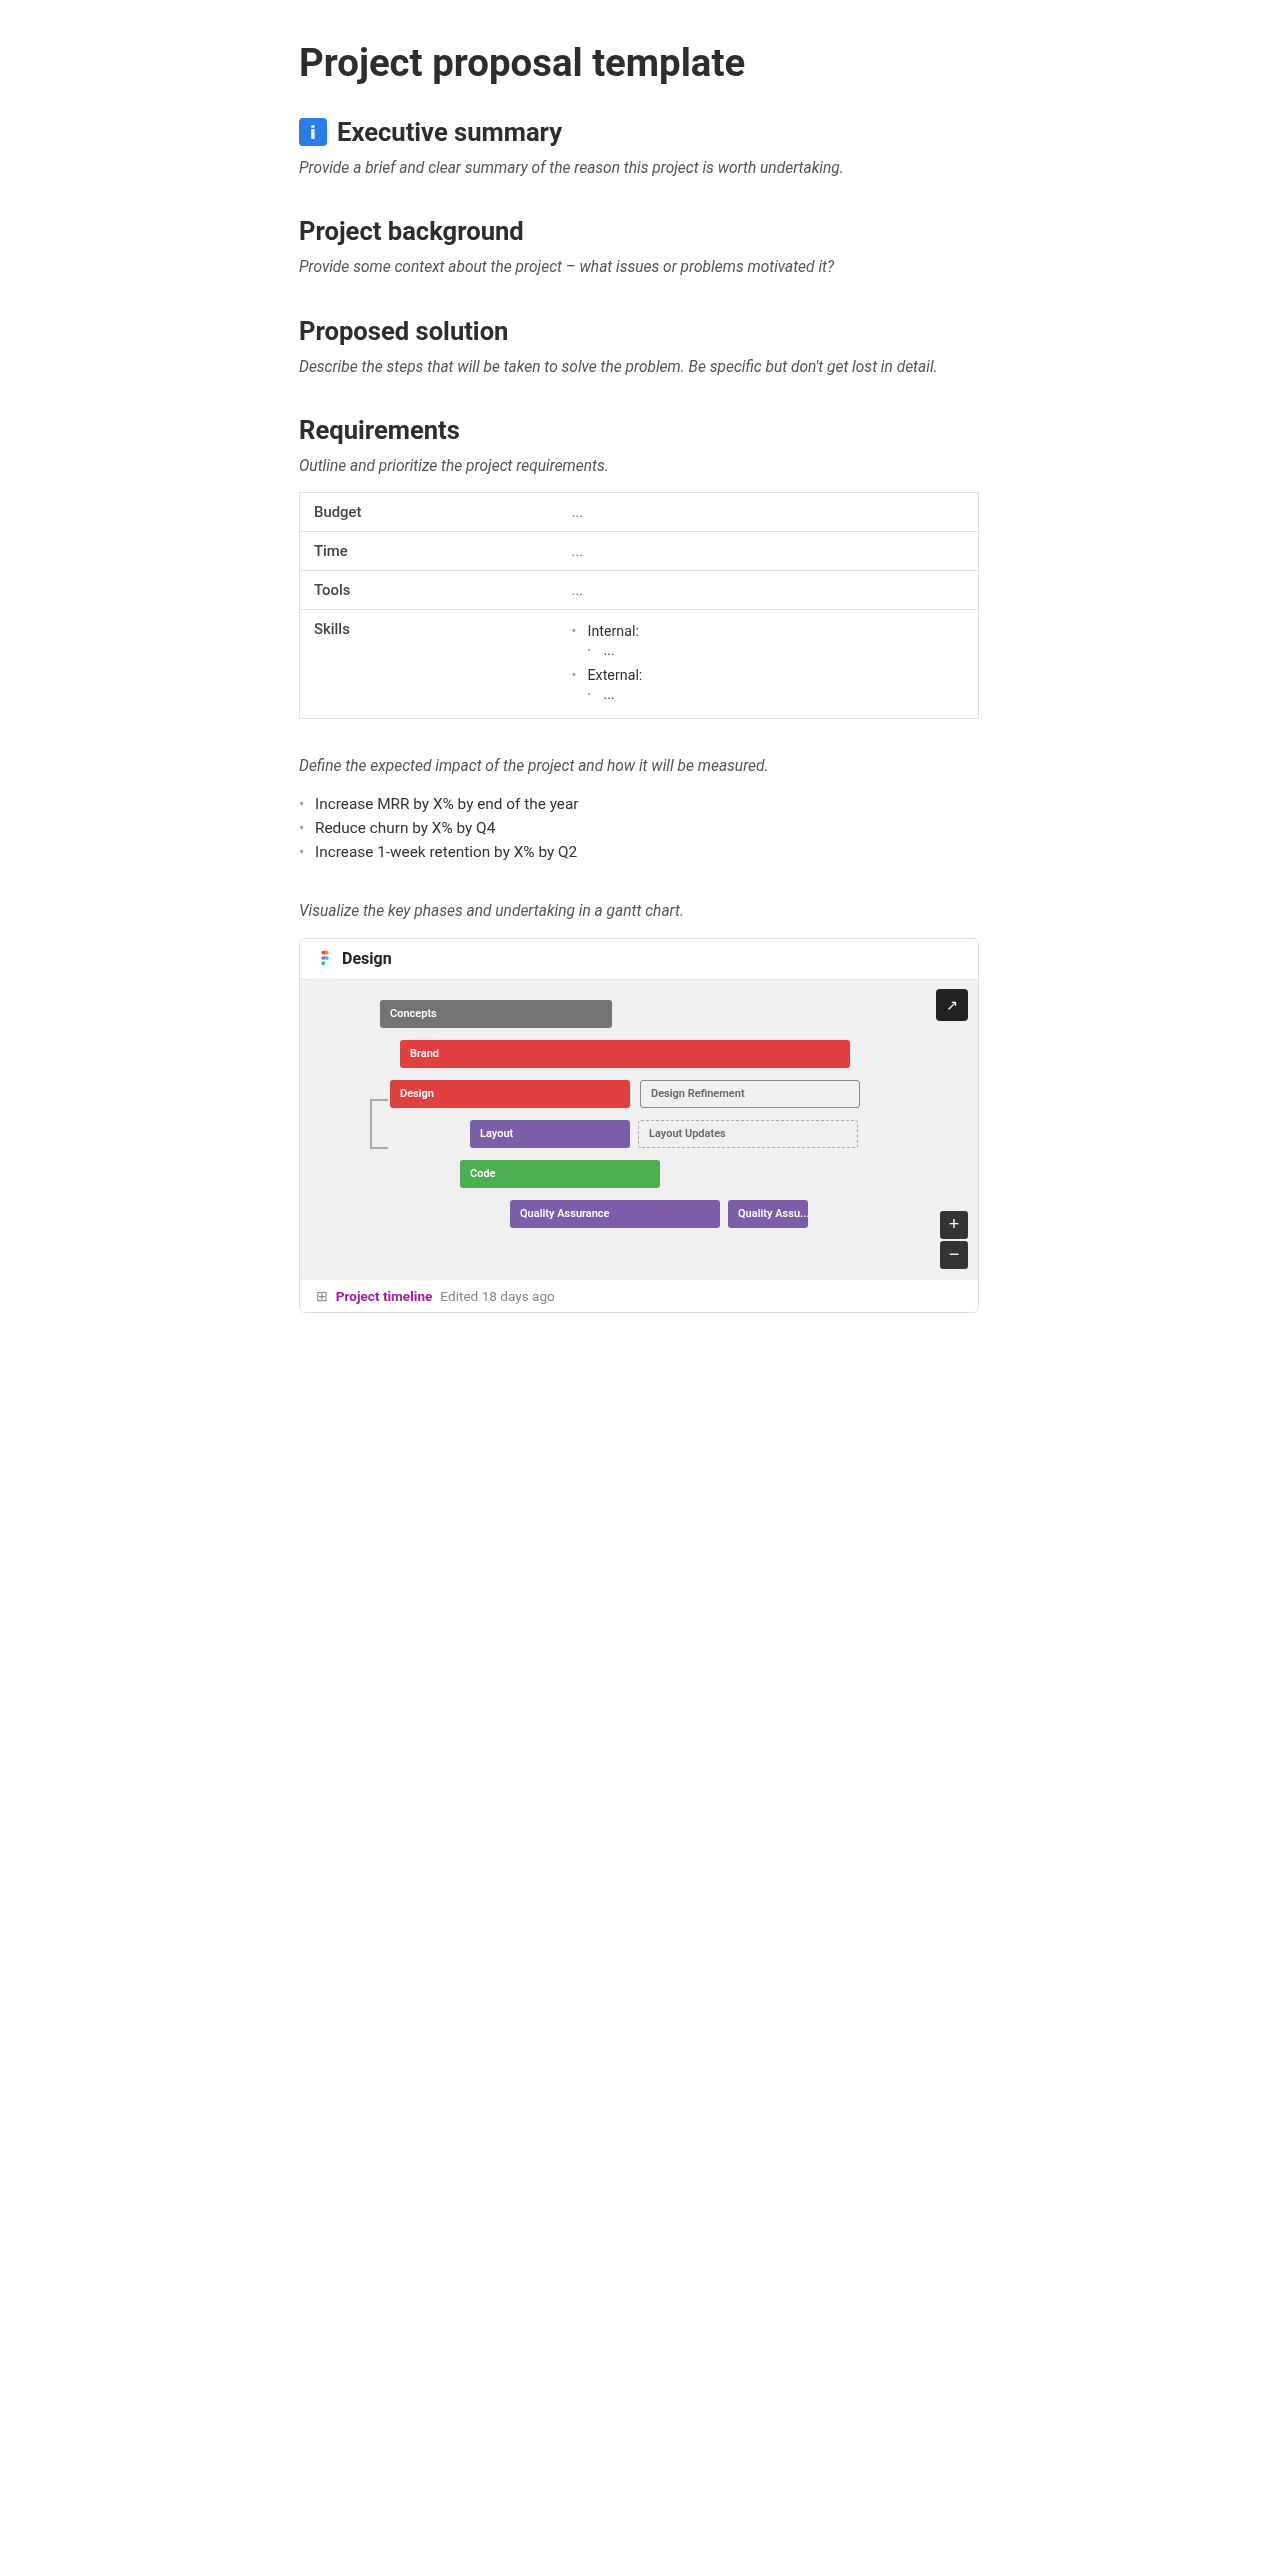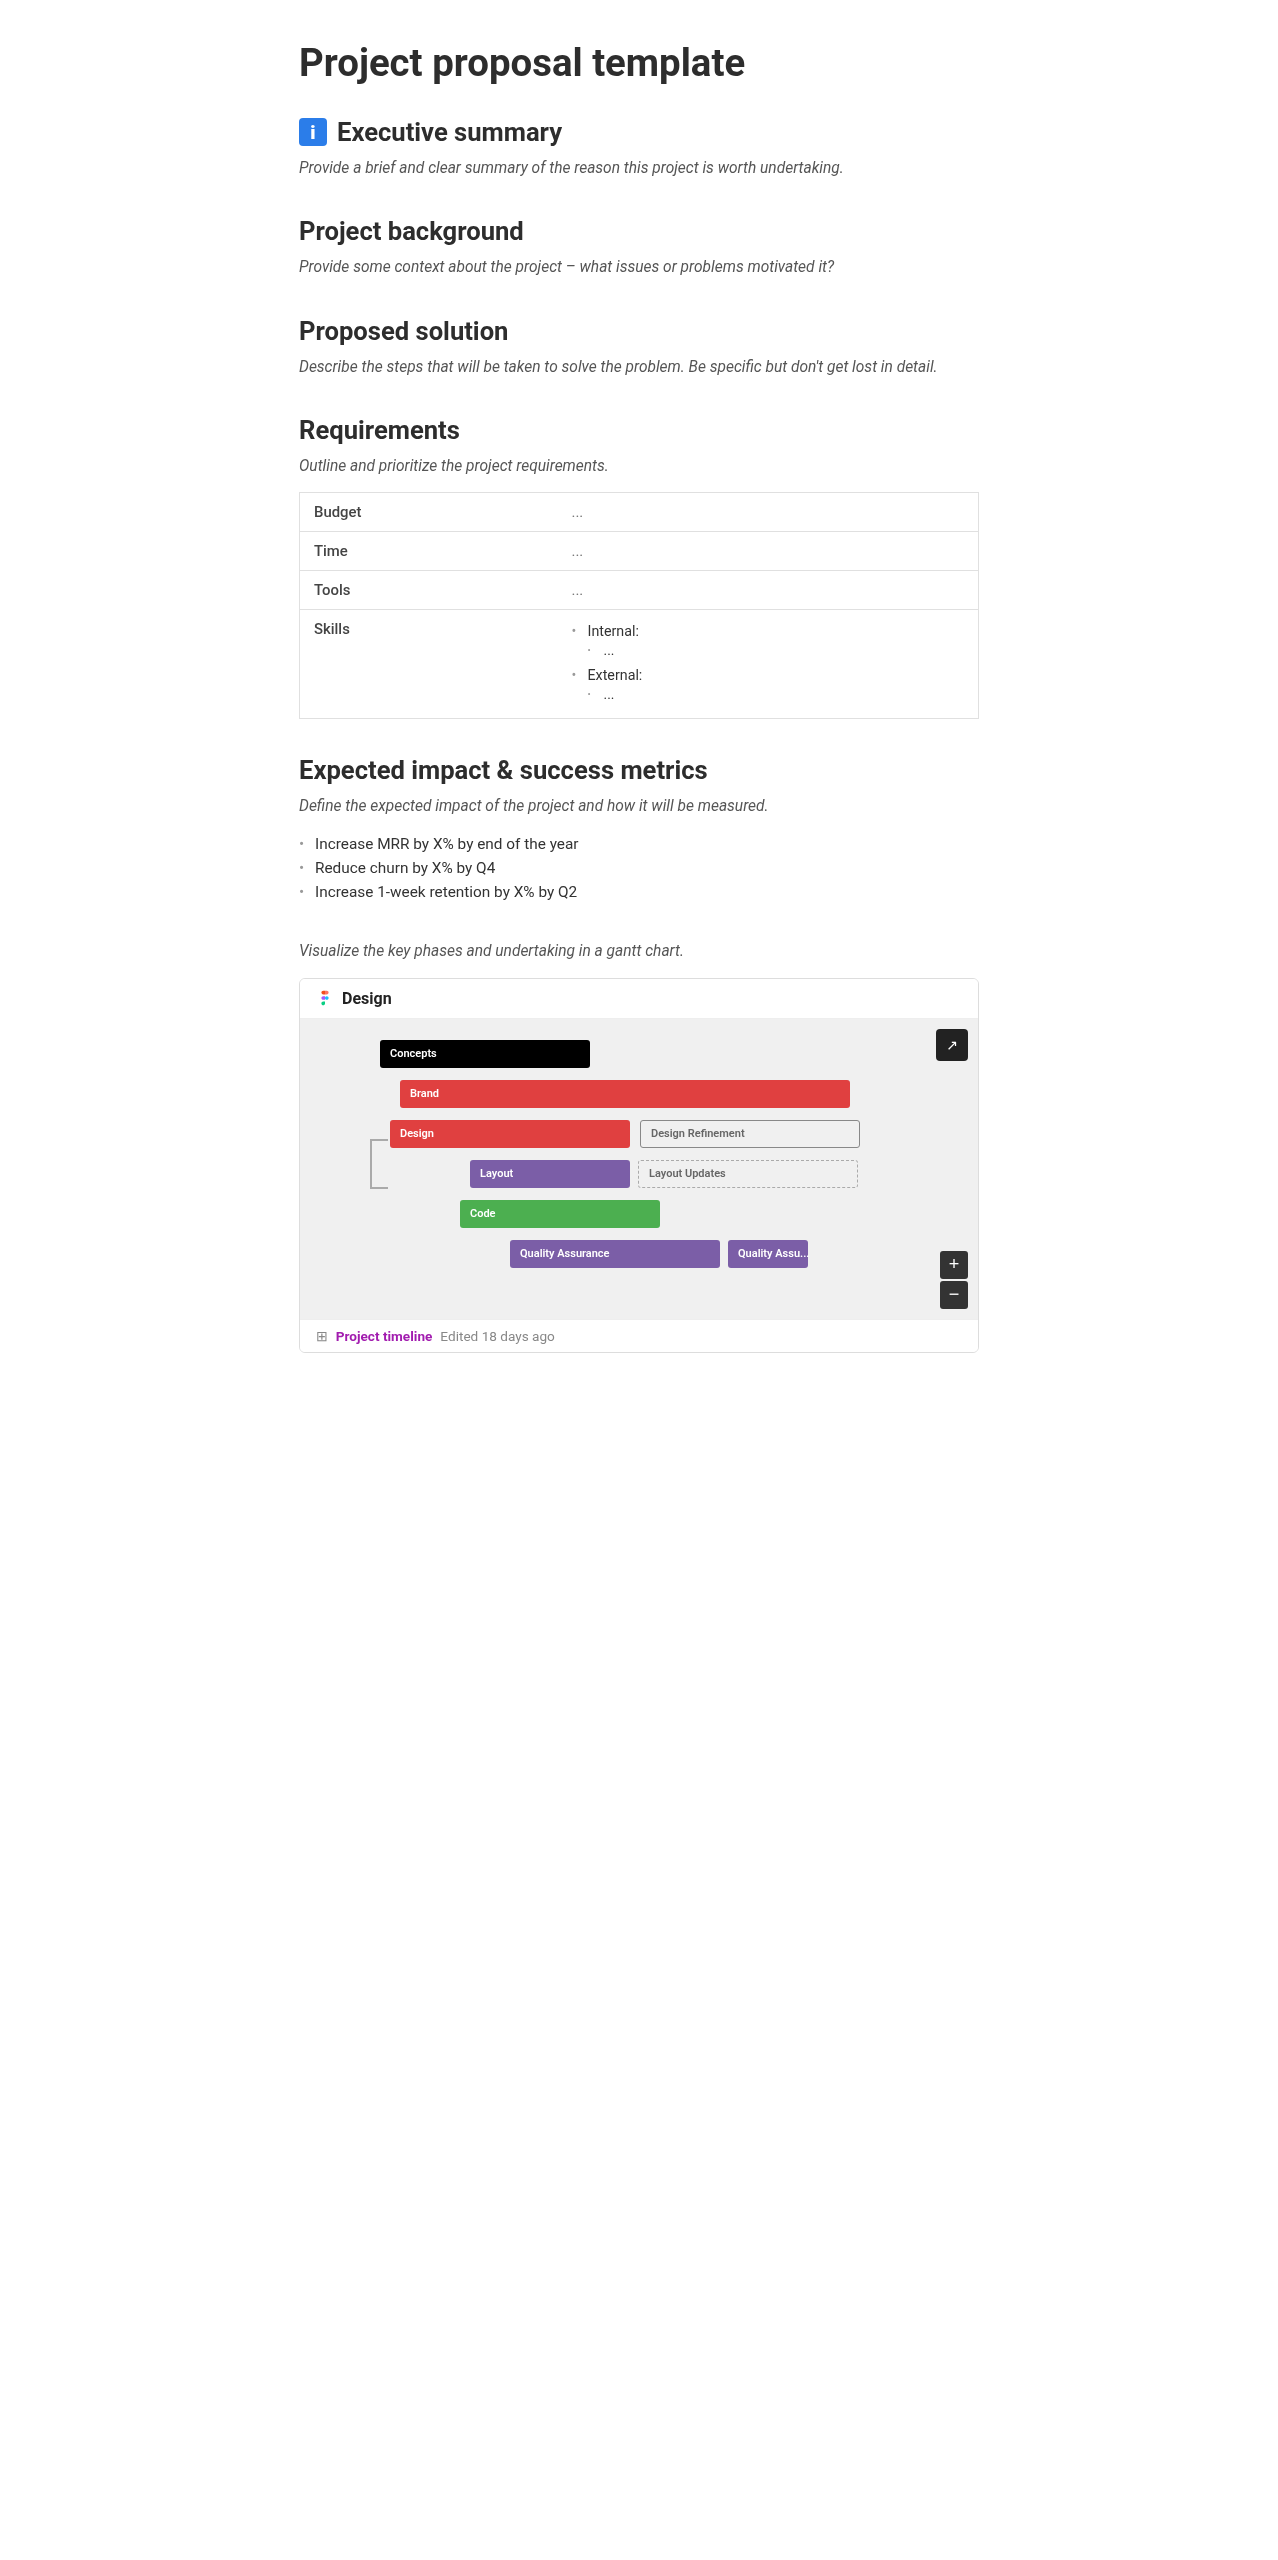--- a/index.html
+++ b/index.html
@@ -173,21 +173,21 @@
       border-radius: 3px;
       display: flex;
       align-items: center;
       padding: 0 10px;
       font-size: 11px;
       font-weight: 600;
       color: #fff;
       white-space: nowrap;
       position: relative;
     }
-    .gantt-bar.concepts { background: #000000; width: 210px; margin-left: 70px; }
+    .gantt-bar.concepts { background: #737373; width: 232px; margin-left: 70px; }
     .gantt-bar.brand { background: #e04040; width: 450px; margin-left: 90px; }
     .gantt-bar.design { background: #e04040; width: 240px; margin-left: 80px; }
     .gantt-bar.design-refinement { background: transparent; border: 1.5px solid #888; color: #666; width: 220px; margin-left: 10px; }
     .gantt-bar.layout { background: #7b5ea7; width: 160px; margin-left: 160px; }
     .gantt-bar.layout-updates { background: transparent; border: 1.5px dashed #aaa; color: #666; width: 220px; margin-left: 8px; }
     .gantt-bar.code { background: #4caf50; width: 200px; margin-left: 150px; }
     .gantt-bar.quality-assurance { background: #7b5ea7; width: 210px; margin-left: 200px; }
     .gantt-bar.quality-assurance-2 { background: #7b5ea7; width: 80px; margin-left: 8px; }
 
     .figma-footer {
@@ -270,23 +270,20 @@
               </ul>
             </li>
           </ul>
         </td>
       </tr>
     </tbody>
   </table>
 </div>
 
 <div class="section">
-  <div class="section-heading">
-    <span>Expected impact &amp; success metrics</span>
-  </div>
   <p class="section-desc">Define the expected impact of the project and how it will be measured.</p>
   <ul class="bullet-list">
     <li>Increase MRR by X% by end of the year</li>
     <li>Reduce churn by X% by Q4</li>
     <li>Increase 1-week retention by X% by Q2</li>
   </ul>
 </div>
 
 <div class="section">
   <p class="section-desc">Visualize the key phases and undertaking in a gantt chart.</p>

